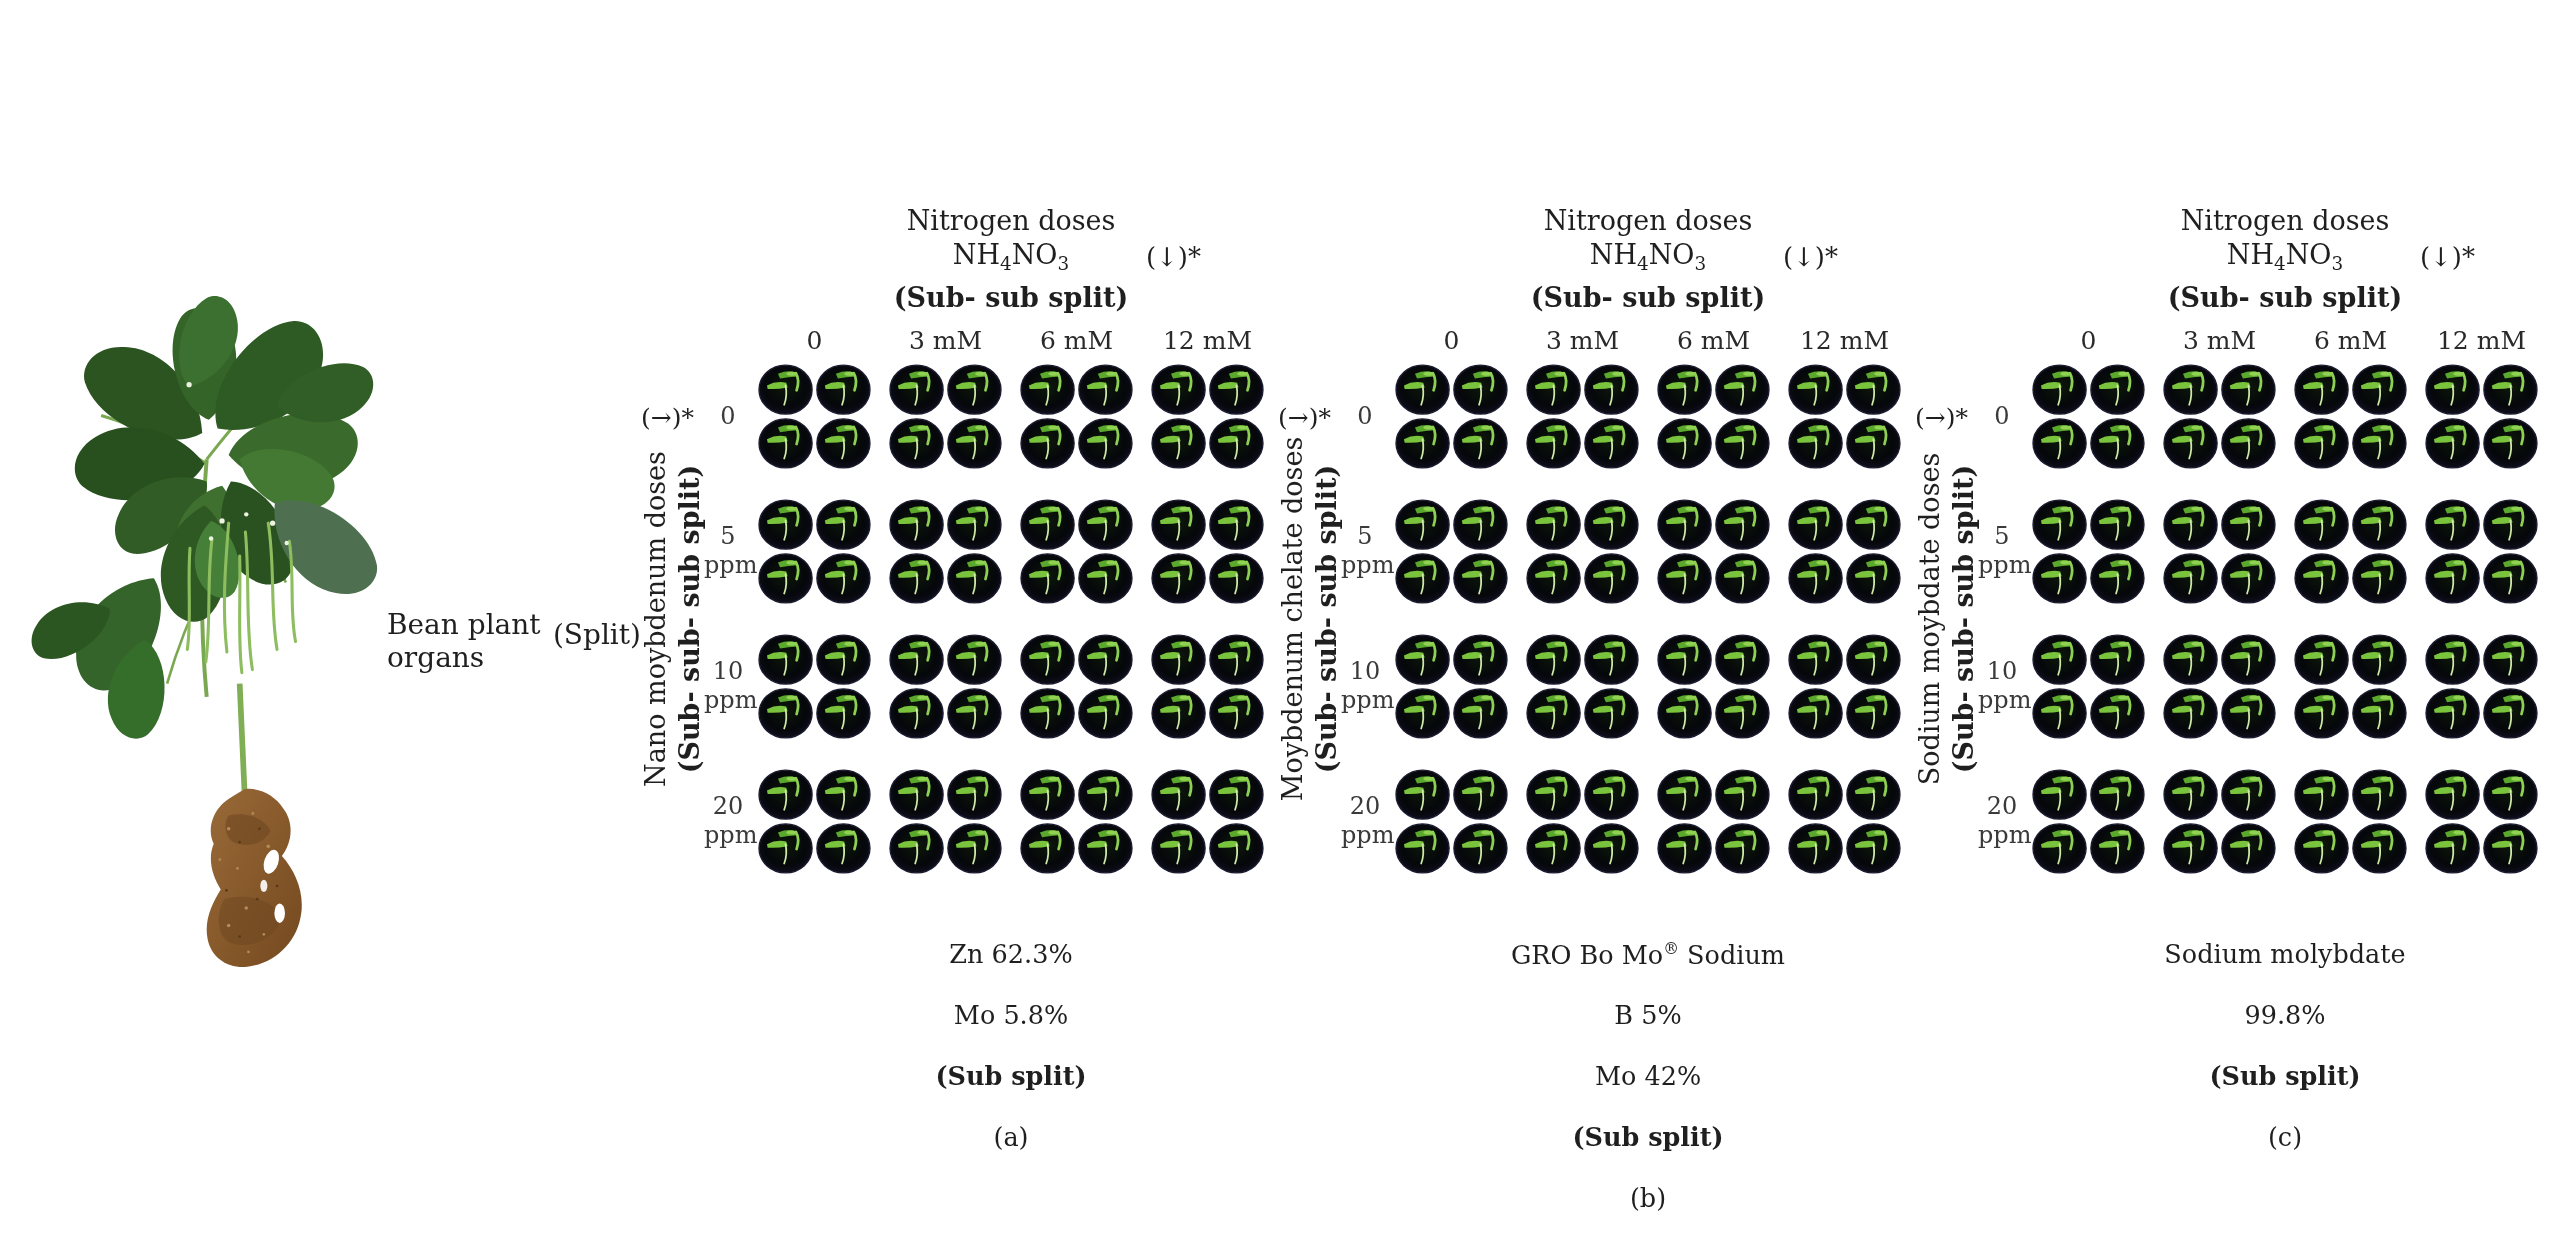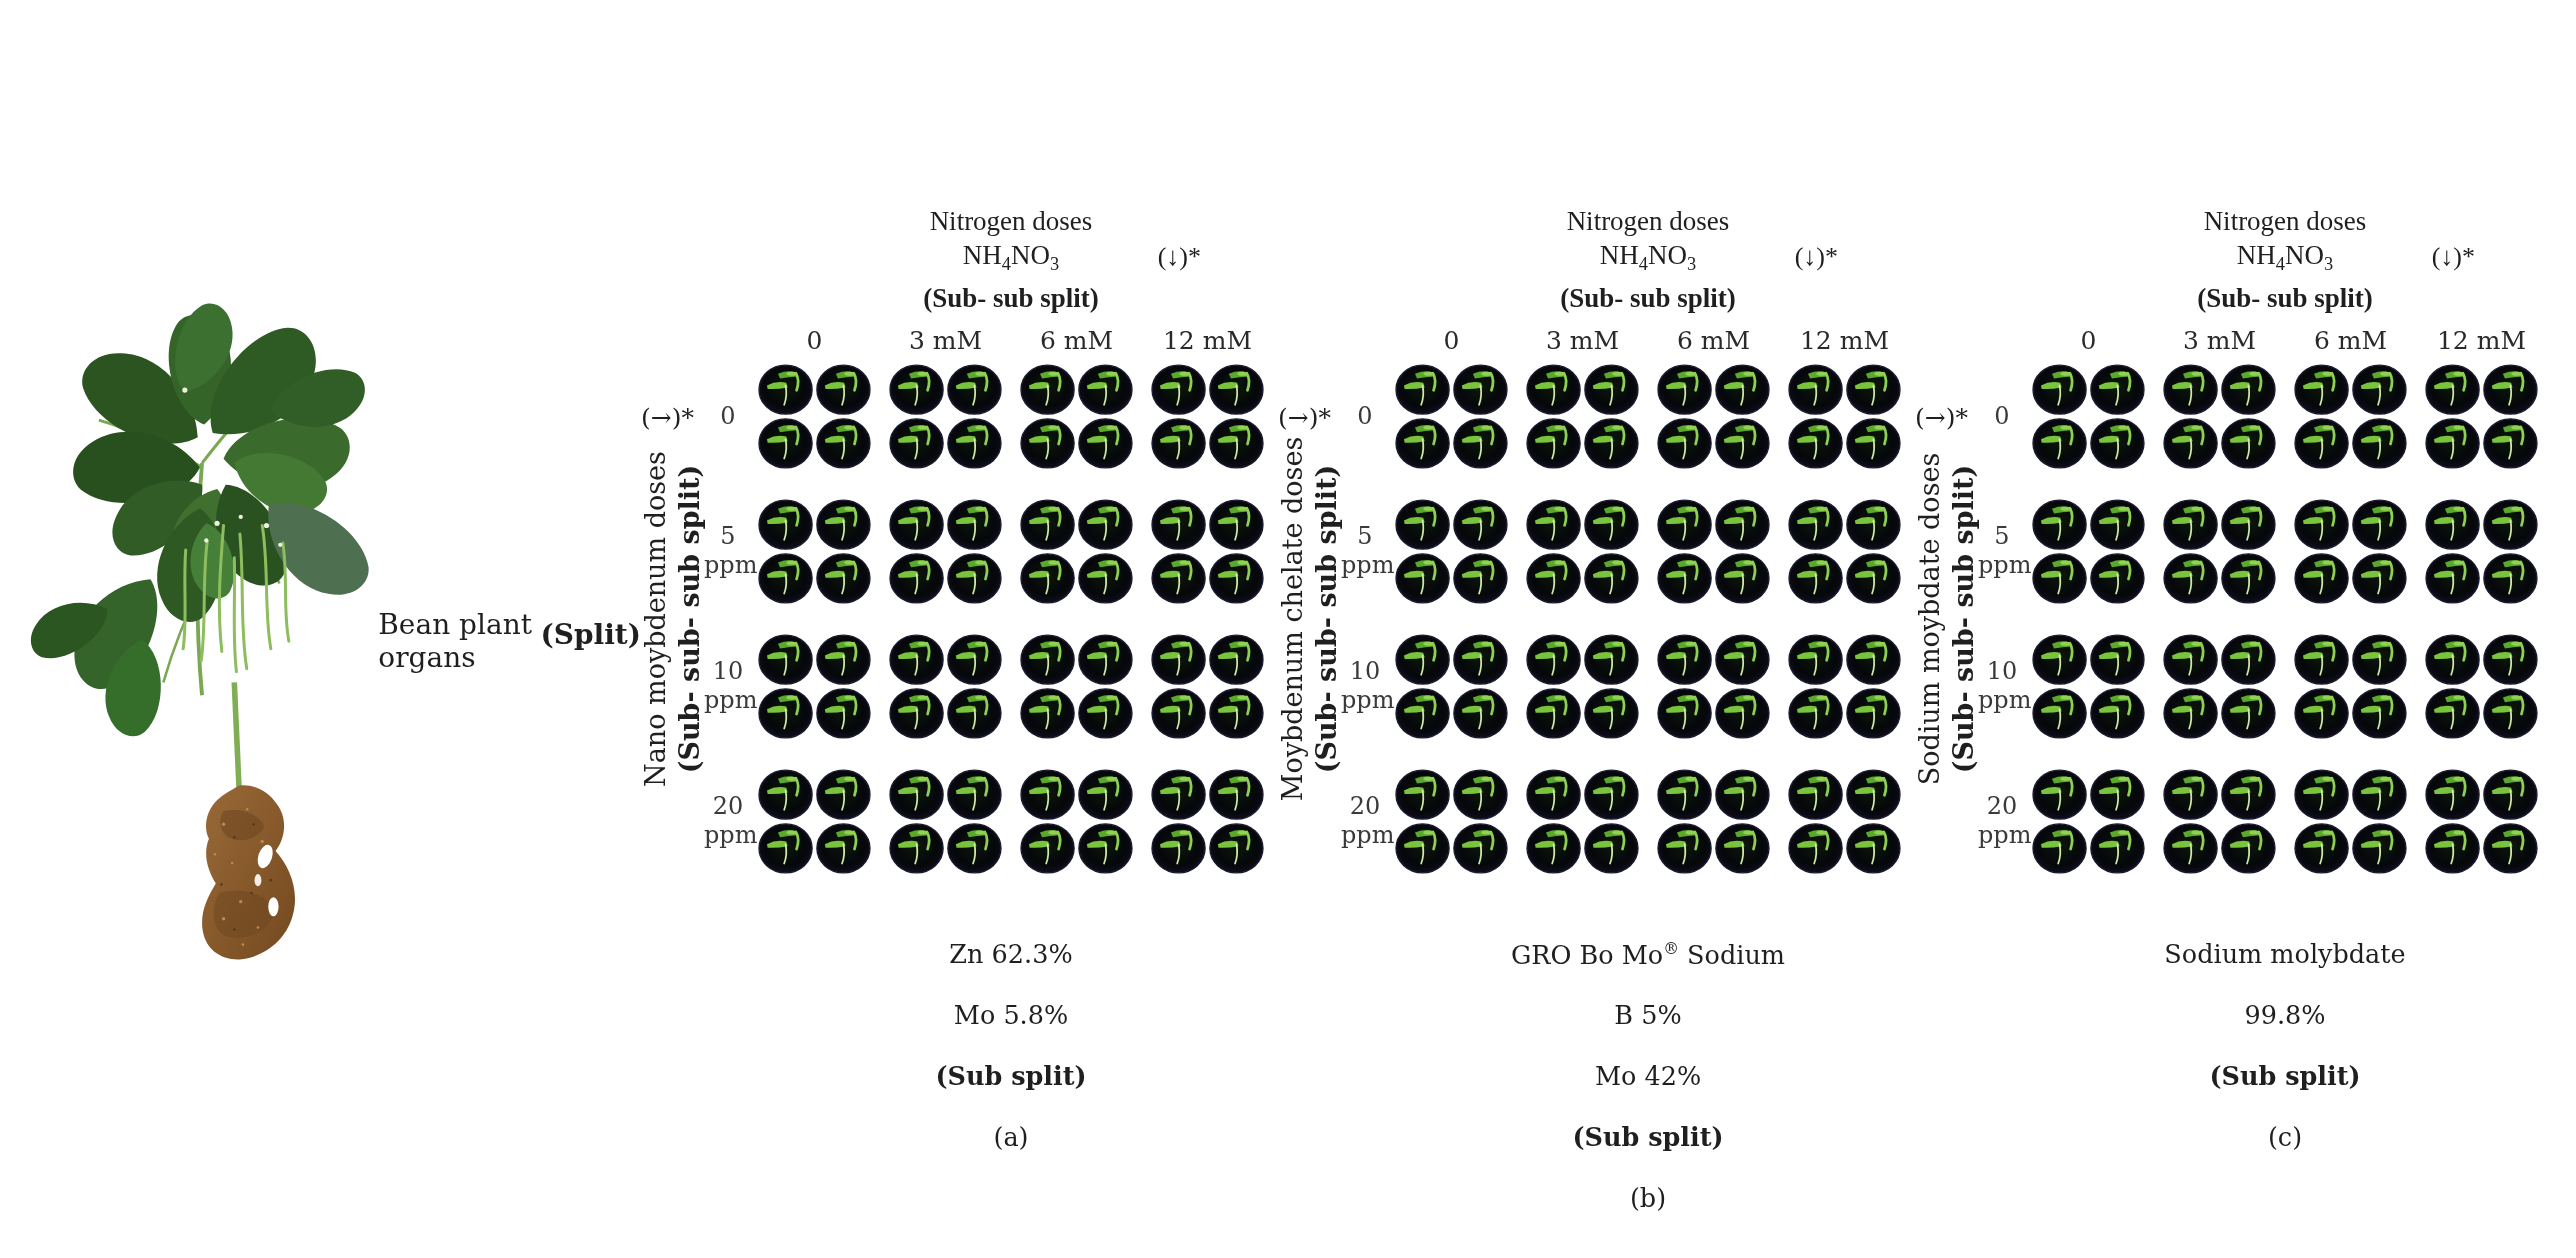--- a/index.html
+++ b/index.html
@@ -2,24 +2,24 @@
 <html style="font-size:11px"><head>
 <meta charset="utf-8">
 <style>
   html,body{margin:0;padding:0;}
   body{width:2576px;height:1258px;overflow:hidden;background:#ffffff;
        font-family:"DejaVu Serif","Liberation Serif",serif;color:#1f1f1f;}
   .figure-root{display:flex;}
   .left-col{width:641px;flex:0 0 auto;display:flex;flex-direction:row;align-items:center;padding-top:9.6px;}
   .plant-svg{width:606px;height:1089px;display:block;}
   .left-caption{font-size:28px;margin-top:29px;}
-  .left-split{font-size:28px;font-weight:bold;margin-top:15px;}
+  .left-split{font-size:28px;font-weight:normal;margin-top:15px;}
 
   .panel{width:637px;flex:0 0 auto;padding-top:204px;position:relative;}
-  .panel-title{margin-left:117px;width:506px;text-align:center;font-size:27px;line-height:34px;position:relative;font-family:Liberation Serif, serif;}
+  .panel-title{margin-left:117px;width:506px;text-align:center;font-size:27px;line-height:34px;position:relative;}
   .down-note{position:absolute;top:36px;right:63px;font-size:26px;white-space:nowrap;}
   .col-headers{margin-left:117px;width:506px;display:flex;gap:18px;margin-top:11px;margin-bottom:8.3px;font-size:25px;color:#2a2a2a;}
   .col-headers span{width:113px;text-align:center;}
   .panel-body{position:relative;}
   .side-gutter{position:absolute;left:0;top:0;width:63px;height:100%;}
   .right-note{position:absolute;top:39px;left:0;font-size:25px;white-space:nowrap;}
   .side-label{position:absolute;top:50%;left:50%;transform:translate(-50%,-50%) rotate(-90deg);
               width:593px;text-align:center;font-size:27px;line-height:34px;white-space:nowrap;}
   .rows{margin-left:63px;}
   .grid-row{display:flex;align-items:center;margin-bottom:30px;}

